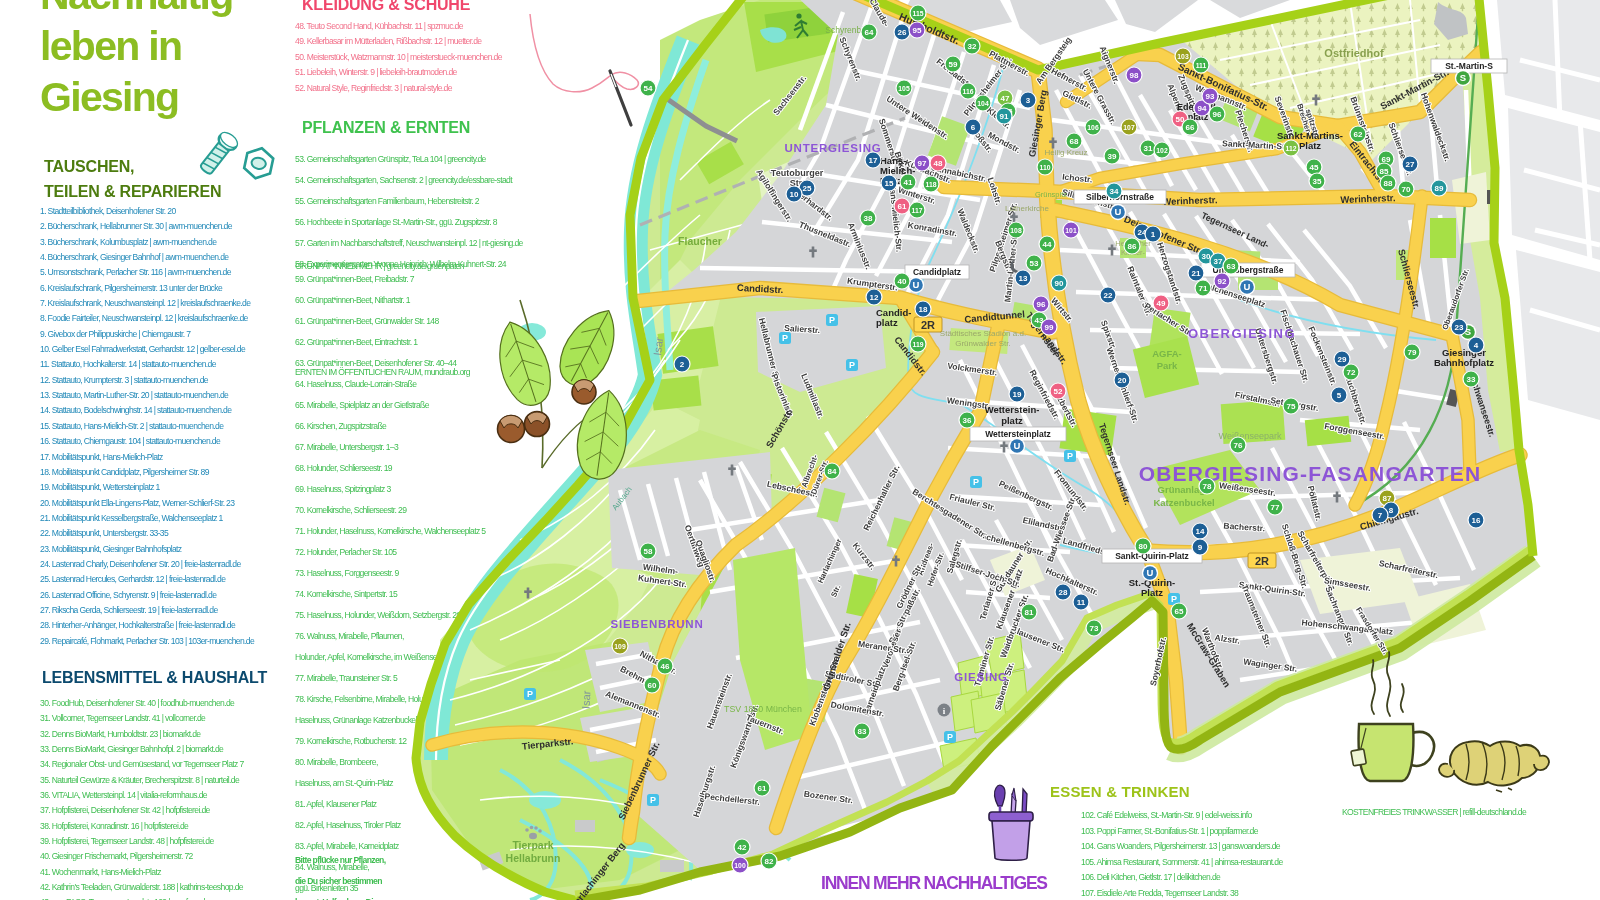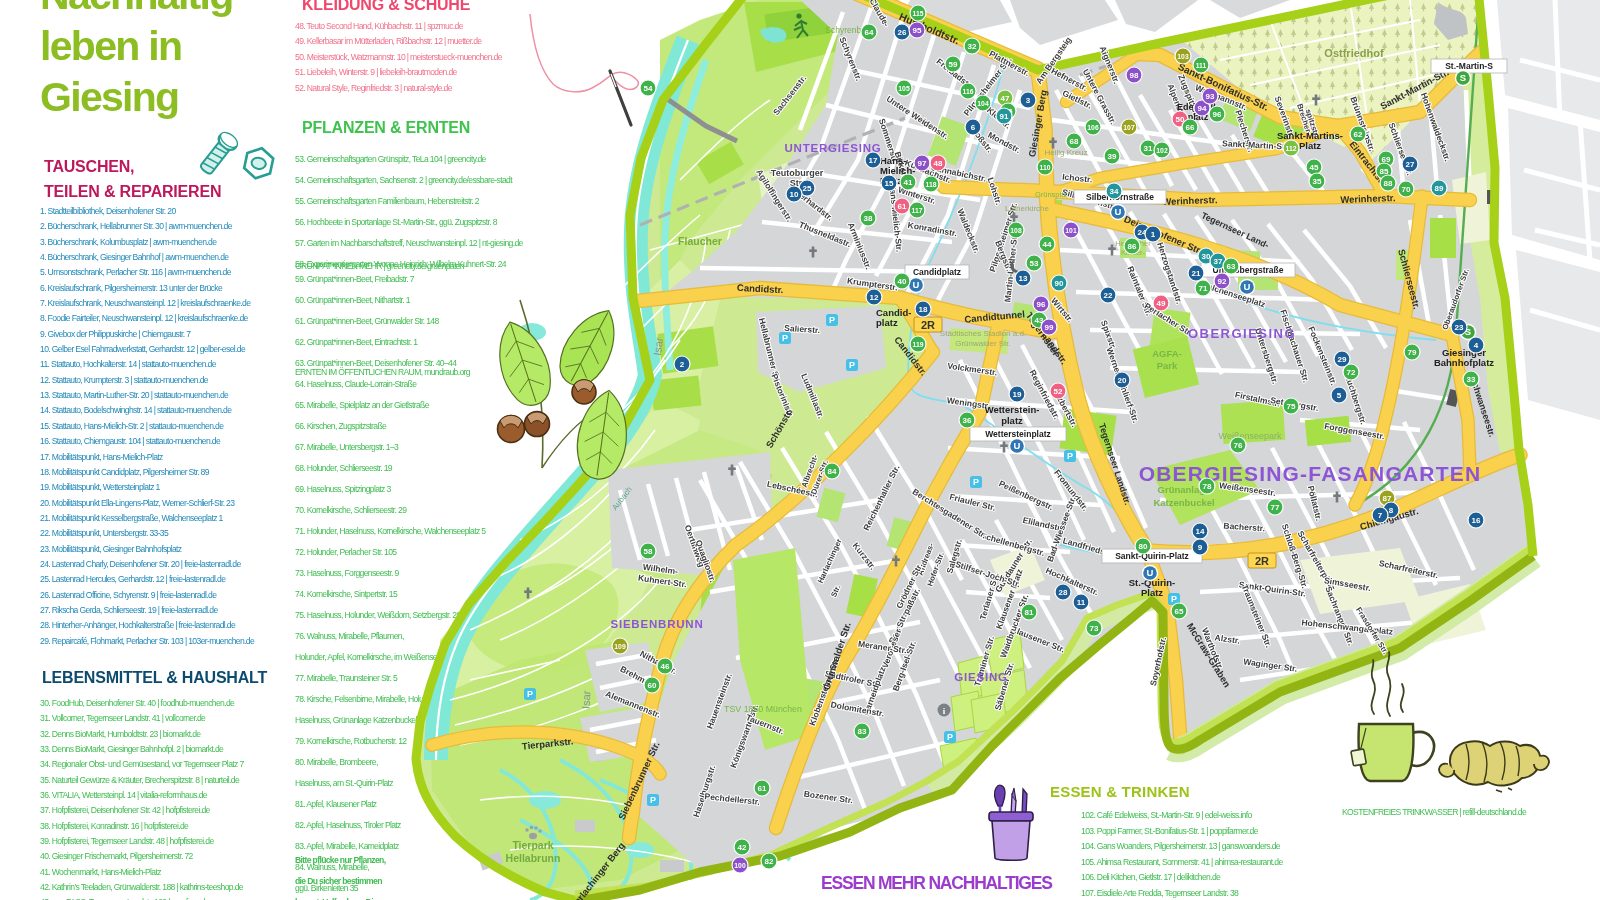--- a/index.html
+++ b/index.html
@@ -1,19 +1,19 @@
 <!DOCTYPE html>
 <html><head><meta charset="utf-8">
 <style>
 html,body{margin:0;padding:0;background:#fff;}
 #page{position:relative;width:1600px;height:900px;overflow:hidden;background:#fff;
   font-family:"Liberation Sans", sans-serif;}
 .abs{position:absolute;}
 .t1{color:#8cbd22;font-weight:bold;font-size:41px;line-height:51px;letter-spacing:-1.7px;}
-.hblue{color:#be185d;font-weight:bold;font-size:16px;line-height:25px;letter-spacing:-0.2px;}
+.hblue{color:#4d7c0f;font-weight:bold;font-size:16px;line-height:25px;letter-spacing:-0.2px;}
 .iblue{color:#2289b8;font-size:8.6px;line-height:15.35px;letter-spacing:-0.65px;}
 .hgreen{color:#0c4a6e;font-weight:bold;font-size:16px;letter-spacing:-0.2px;}
 .igreen{color:#3fbd51;font-size:8.6px;line-height:15.35px;letter-spacing:-0.65px;}
 .hpink{color:#f0476c;font-weight:bold;font-size:16px;letter-spacing:-0.2px;}
 .ipink{color:#f2708a;font-size:8.6px;line-height:15.4px;letter-spacing:-0.65px;}
 .igreen2{color:#3fbd51;font-size:8.6px;line-height:21px;letter-spacing:-0.65px;}
 .hlime{color:#9dc319;font-weight:bold;font-size:15px;letter-spacing:0.2px;}
 .bnote{font-weight:bold;}
 .npur{color:#9b3ccc;font-weight:bold;font-size:17.5px;letter-spacing:-1.2px;}
 </style></head>
@@ -48,21 +48,21 @@
 
 <div class="abs igreen2 bnote" style="left:295px;top:850px;">Bitte pflücke nur Pflanzen,<br>die Du sicher bestimmen<br>kannst. Helfen kann Dir</div>
 
 <div class="abs hlime" style="left:1050px;top:783px;">ESSEN &amp; TRINKEN</div>
 
 <div class="abs igreen2" style="left:1081px;top:808px;line-height:15.6px;">102. Café Edelweiss, St.-Martin-Str. 9 | edel-weiss.info<br>103. Poppi Farmer, St.-Bonifatius-Str. 1 | poppifarmer.de<br>104. Gans Woanders, Pilgersheimerstr. 13 | ganswoanders.de<br>105. Ahimsa Restaurant, Sommerstr. 41 | ahimsa-restaurant.de<br>106. Deli Kitchen, Gietlstr. 17 | delikitchen.de<br>107. Eisdiele Arte Fredda, Tegernseer Landstr. 38</div>
 
 <div class="abs igreen2 bnote" style="left:1342px;top:802px;font-weight:normal;">KOSTENFREIES TRINKWASSER | refill-deutschland.de</div>
 
 
-<div class="abs npur" style="left:821px;top:873px;">ESSEN MEHR NACHHALTIGES</div>
+<div class="abs npur" style="left:821px;top:873px;">INNEN MEHR NACHHALTIGES</div>
 <svg class="abs" style="left:0;top:0" width="1600" height="900" viewBox="0 0 1600 900" xmlns="http://www.w3.org/2000/svg">
       <defs>
 <pattern id="fried" width="13" height="13" patternUnits="userSpaceOnUse">
  <path d="M6.5,3 L9,9 L4,9 Z" fill="#b3bd7e" opacity="0.75"></path>
  <rect x="5.8" y="9" width="1.4" height="2.2" fill="#b3bd7e" opacity="0.75"></rect>
 </pattern>
 </defs>
       <g fill="#d9dadc">
         <path d="M816,0 L900,0 L868,28 L836,20 Z"></path>
         <path d="M910,0 L1000,0 L1012,22 L930,40 L896,30 Z"></path>

